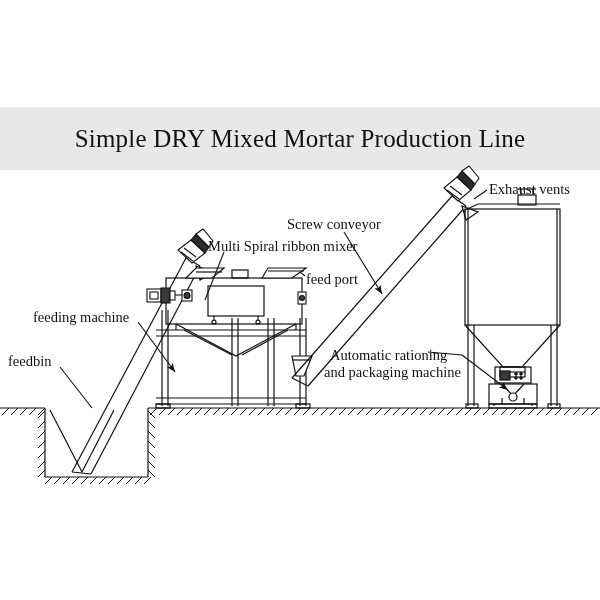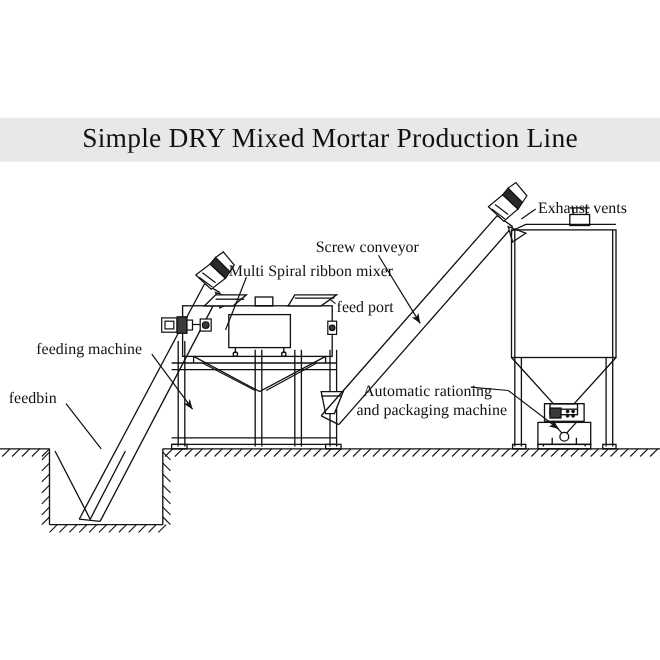--- a/index.html
+++ b/index.html
@@ -21,21 +21,21 @@
     top: 0;
     width: 600px;
     height: 600px;
     background: #ffffff;
   }
   .title-band {
     position: absolute;
     left: 0;
     top: 107px;
     width: 600px;
-    height: 40px;
+    height: 63px;
     background: #e8e8e8;
     display: flex;
     align-items: center;
     justify-content: center;
   }
   .title-text {
     font-family: "Liberation Serif", "DejaVu Serif", serif;
     font-size: 25px;
     color: #111111;
     letter-spacing: 0.2px;

